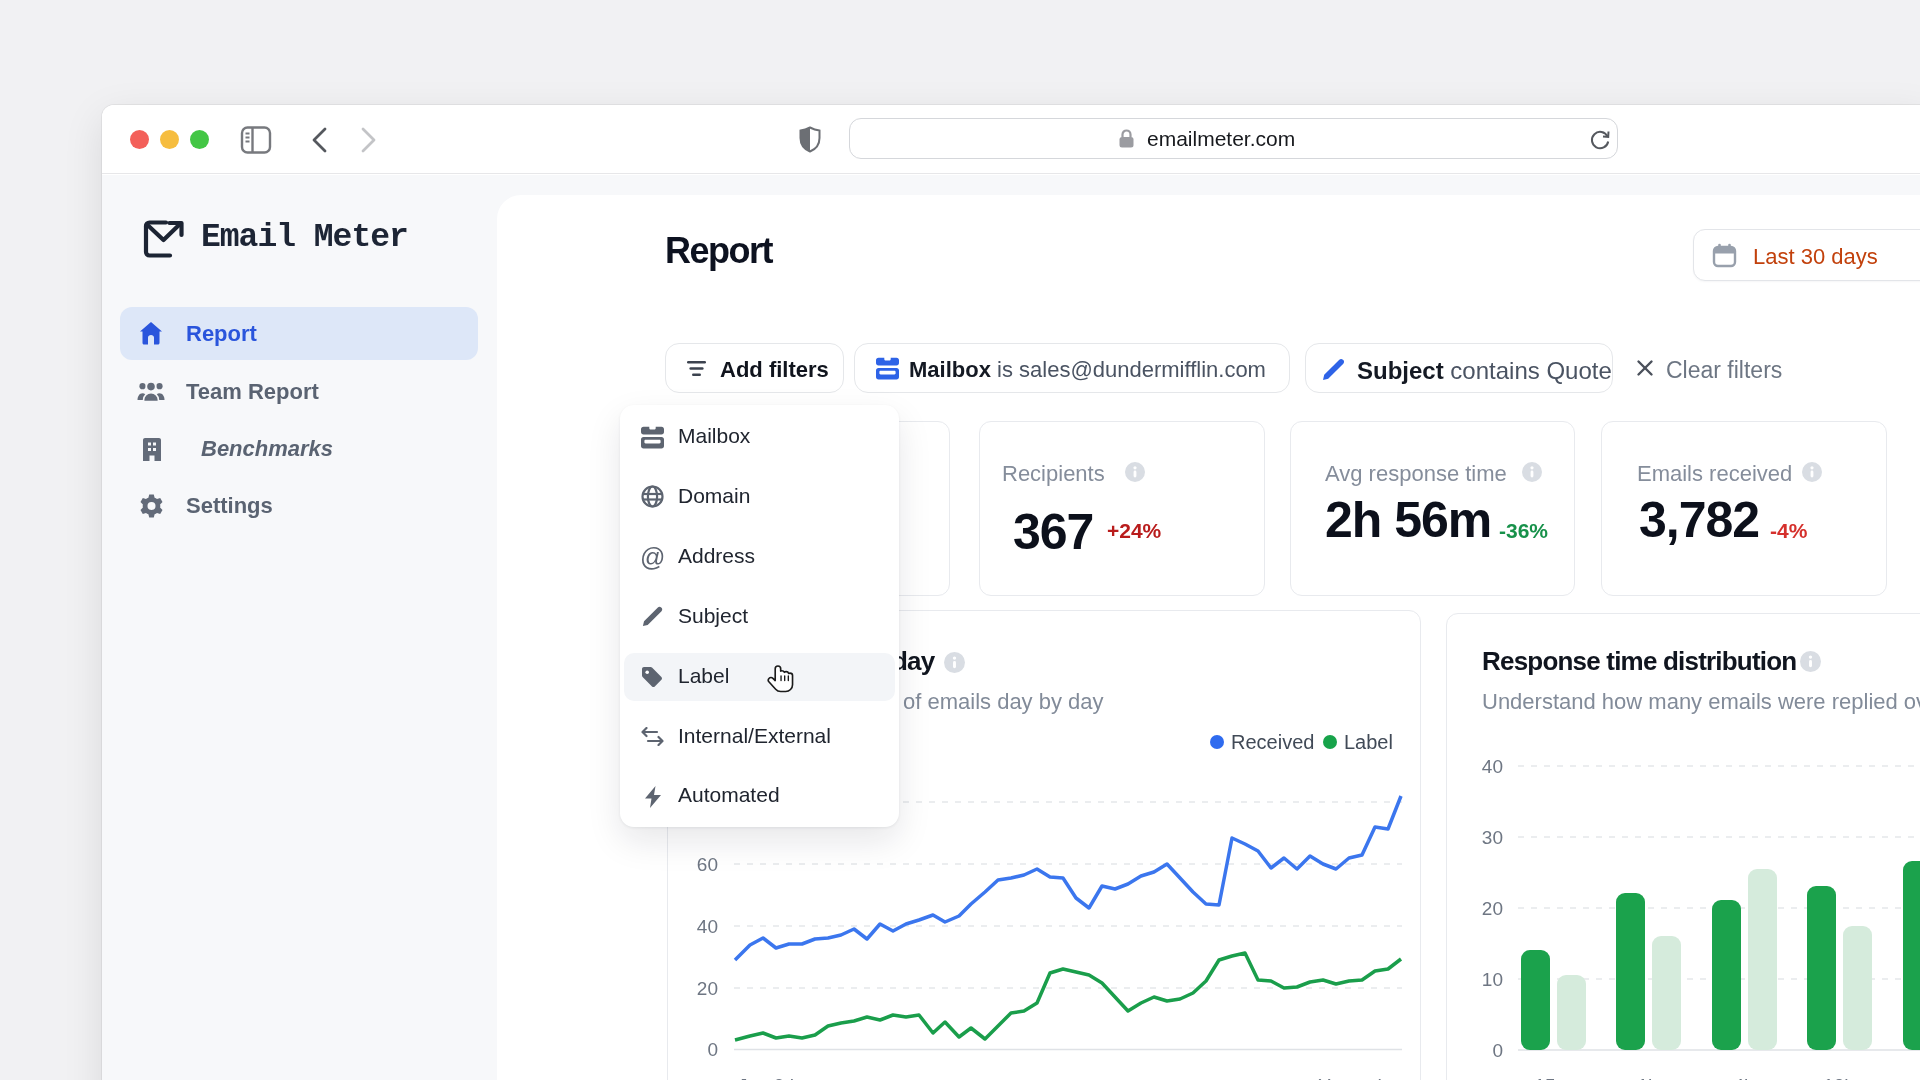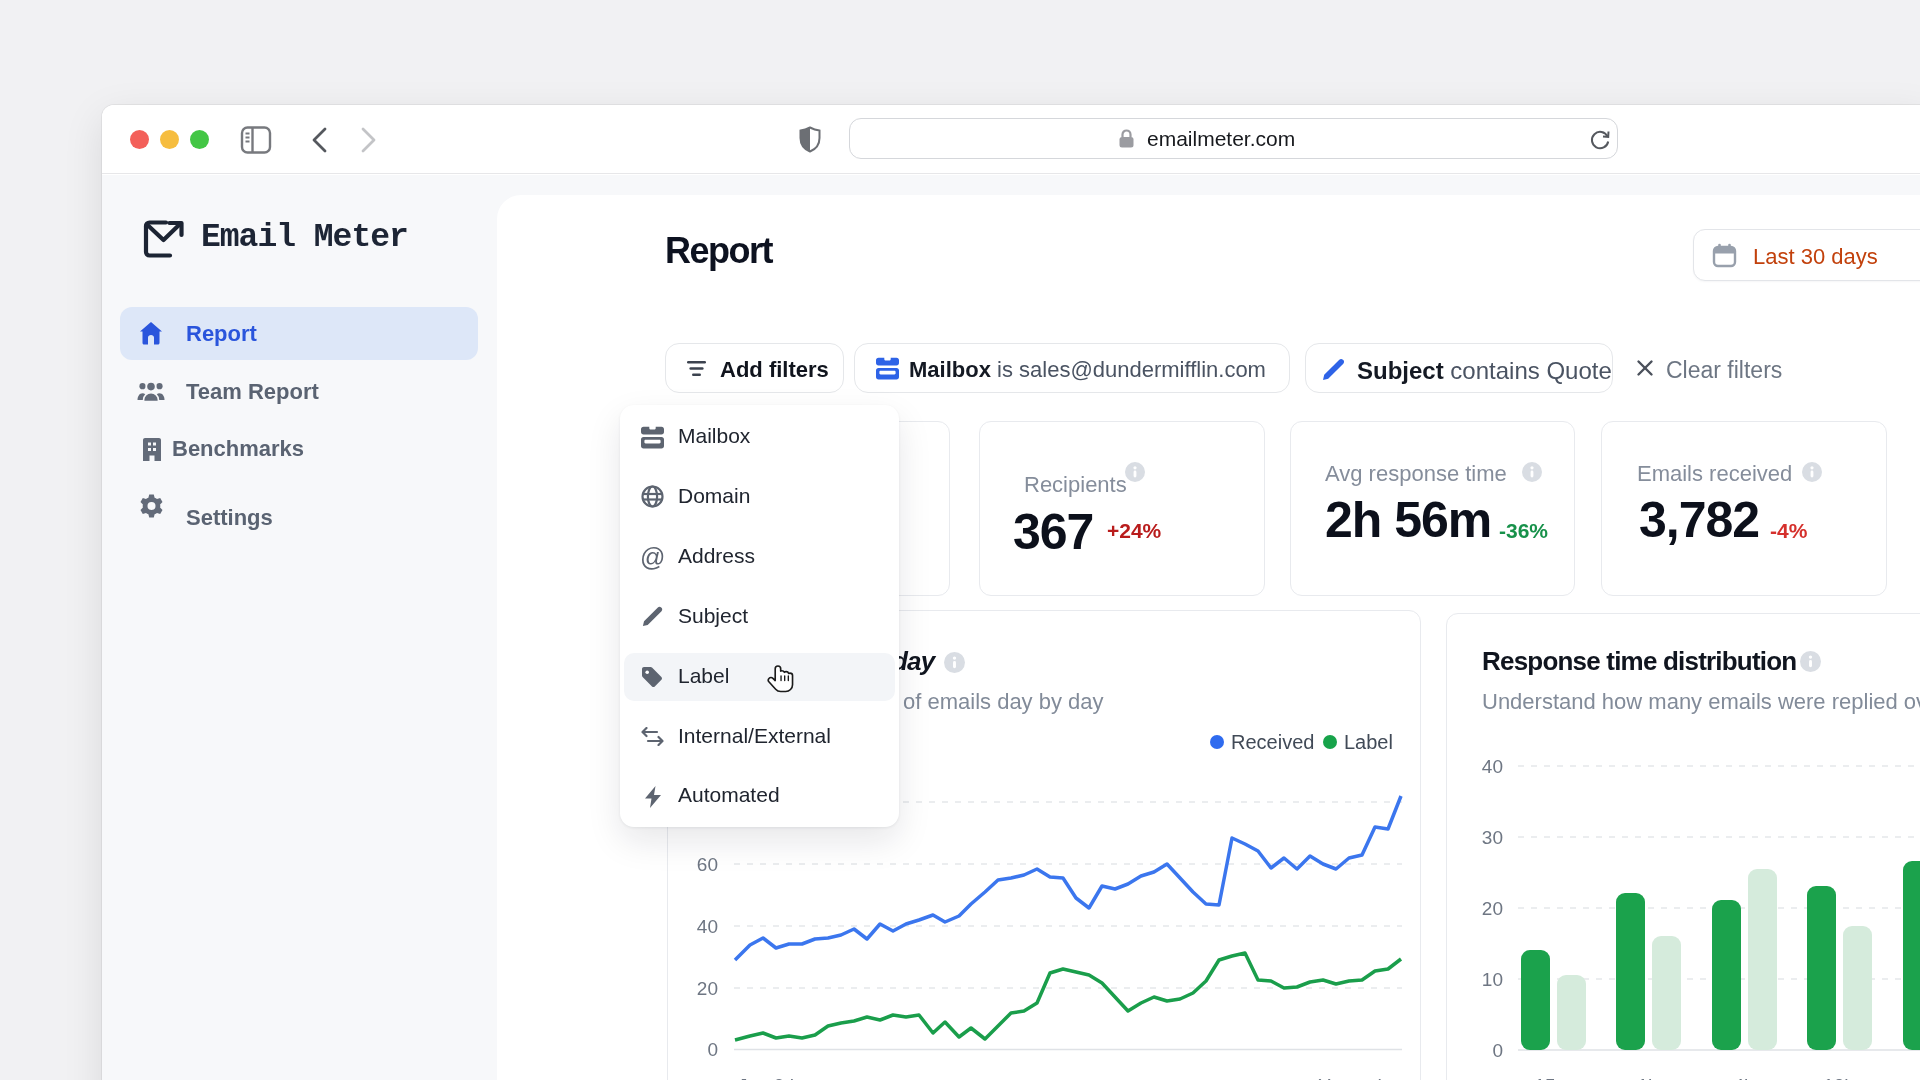--- a/index.html
+++ b/index.html
@@ -83,27 +83,27 @@
   <circle cx="23.5" cy="8.2" r="3.1" fill="#636b79"></circle>
   <path d="M28.5 22 C28.5 18.2 26.4 15.3 23.5 15.3 C22.4 15.3 21.4 15.7 20.6 16.4 L20.6 22 Z" fill="#636b79"></path>
   <circle cx="15" cy="8.6" r="4.6" fill="#636b79" stroke="#f7f8fa" stroke-width="1.6"></circle>
   <path d="M15 14.8 C19.2 14.8 22.4 17.9 22.4 21.8 L22.4 23.5 L7.6 23.5 L7.6 21.8 C7.6 17.9 10.8 14.8 15 14.8 Z" fill="#636b79" stroke="#f7f8fa" stroke-width="1.6"></path>
 </svg>
 <div class="abs" style="left:186px; top:379px;"><span class="navtxt">Team Report</span></div>
 
 <svg class="abs" style="left:139px; top:436px;" width="26" height="27" viewBox="0 0 26 27">
   <path d="M4 25 L4 4 C4 2.9 4.9 2 6 2 L20 2 C21.1 2 22 2.9 22 4 L22 25 L15.5 25 L15.5 19.5 L10.5 19.5 L10.5 25 Z M9 6.5 L12 6.5 L12 9.5 L9 9.5 Z M14 6.5 L17 6.5 L17 9.5 L14 9.5 Z M9 12 L12 12 L12 15 L9 15 Z M14 12 L17 12 L17 15 L14 15 Z" fill="#636b79" fill-rule="evenodd"></path>
 </svg>
-<div class="abs" style="left:172px; top:436px;"><span class="navtxt">Benchmarks</span></div>
+<div class="abs" style="left:201px; top:436px;font-style:italic;"><span class="navtxt">Benchmarks</span></div>
 
 <svg class="abs" style="left:138px; top:493px;" width="27" height="27" viewBox="0 0 27 27">
   <path d="M11.2 1.5 L15.8 1.5 L16.6 4.8 C17.5 5.1 18.3 5.5 19 6.1 L22.2 5.1 L24.5 9.1 L22.1 11.4 C22.2 11.9 22.3 12.4 22.3 13 C22.3 13.6 22.2 14.1 22.1 14.6 L24.5 16.9 L22.2 20.9 L19 19.9 C18.3 20.5 17.5 20.9 16.6 21.2 L15.8 24.5 L11.2 24.5 L10.4 21.2 C9.5 20.9 8.7 20.5 8 19.9 L4.8 20.9 L2.5 16.9 L4.9 14.6 C4.8 14.1 4.7 13.6 4.7 13 C4.7 12.4 4.8 11.9 4.9 11.4 L2.5 9.1 L4.8 5.1 L8 6.1 C8.7 5.5 9.5 5.1 10.4 4.8 Z" fill="#636b79"></path>
   <circle cx="13.5" cy="13" r="4" fill="#f7f8fa"></circle>
 </svg>
-<div class="abs" style="left:186px; top:505px;"><span class="navtxt">Settings</span></div>
+<div class="abs" style="left:186px; top:493px;"><span class="navtxt">Settings</span></div>
 
 <div class="abs" style="left:665px; top:230px; font-size:36px; font-weight:700; color:#0d1220; letter-spacing:-1.5px;">Report</div>
 
 <div class="abs" style="left:1693px; top:229px; width:260px; height:52px; background:#fff; border:1.5px solid #e3e5e9; border-radius:12px; box-shadow:0 1px 2px rgba(16,24,40,.04);"></div>
 <svg class="abs" style="left:1712px; top:243px;" width="25" height="25" viewBox="0 0 25 25">
   <rect x="2" y="4" width="21" height="19" rx="4" fill="none" stroke="#98a0ac" stroke-width="2.4"></rect>
   <path d="M2 8 C2 5.8 3.8 4 6 4 L19 4 C21.2 4 23 5.8 23 8 L23 10.5 L2 10.5 Z" fill="#98a0ac"></path>
   <line x1="7.5" y1="2" x2="7.5" y2="5.5" stroke="#98a0ac" stroke-width="2.6" stroke-linecap="round"></line>
   <line x1="17.5" y1="2" x2="17.5" y2="5.5" stroke="#98a0ac" stroke-width="2.6" stroke-linecap="round"></line>
 </svg>
@@ -130,21 +130,21 @@
 <svg class="abs" style="left:1636px; top:359px;" width="18" height="18" viewBox="0 0 18 18">
   <line x1="2.5" y1="2.5" x2="15.5" y2="15.5" stroke="#4b515c" stroke-width="2.4" stroke-linecap="round"></line>
   <line x1="15.5" y1="2.5" x2="2.5" y2="15.5" stroke="#4b515c" stroke-width="2.4" stroke-linecap="round"></line>
 </svg>
 <div class="abs" style="left:1666px; top:357px; font-size:23px; color:#6d7683;">Clear filters</div>
 
 <div class="abs card" style="left:665px; top:421px; width:285px; height:175px;"></div>
 <div class="abs card" style="left:979px; top:421px; width:286px; height:175px;"></div>
 <div class="abs card" style="left:1290px; top:421px; width:285px; height:175px;"></div>
 <div class="abs card" style="left:1601px; top:421px; width:286px; height:175px;"></div>
-<div class="abs lbl" style="left:1024px; top:461px;margin-top:11px;">Recipients</div>
+<div class="abs lbl" style="left:1002px; top:461px;">Recipients</div>
 <div class="abs lbl" style="left:1325px; top:461px;">Avg response time</div>
 <div class="abs lbl" style="left:1637px; top:461px;">Emails received</div>
 <div class="abs val" style="left:1013px; top:491px;margin-top:12px;">367</div>
 <div class="abs val" style="left:1325px; top:491px;">2h 56m</div>
 <div class="abs val" style="left:1639px; top:491px;">3,782</div>
 <div class="abs delta" style="left:1107px; top:519px; color:#b91c1c;">+24%</div>
 <div class="abs delta" style="left:1499px; top:519px; color:#17914a;">-36%</div>
 <div class="abs delta" style="left:1770px; top:519px; color:#d5302c;">-4%</div>
 
 <svg class="abs" style="left:1125px; top:462px;" width="20" height="20" viewBox="0 0 20 20">
@@ -157,21 +157,21 @@
     <circle cx="10" cy="5.8" r="1.6" fill="#fff"></circle>
     <rect x="8.6" y="8.5" width="2.8" height="7" rx="1.4" fill="#fff"></rect>
   </svg>
 <svg class="abs" style="left:1802px; top:462px;" width="20" height="20" viewBox="0 0 20 20">
     <circle cx="10" cy="10" r="10" fill="#d9dde3"></circle>
     <circle cx="10" cy="5.8" r="1.6" fill="#fff"></circle>
     <rect x="8.6" y="8.5" width="2.8" height="7" rx="1.4" fill="#fff"></rect>
   </svg>
 
 <div class="abs card" style="left:667px; top:610px; width:754px; height:500px; border-radius:12px;"></div>
-<div class="abs" style="left:892px; top:646px; font-size:26px; font-weight:700; color:#10151f; letter-spacing:-0.8px;font-style:italic;">day</div>
+<div class="abs" style="left:892px; top:646px; font-size:26px; font-weight:700; color:#10151f; letter-spacing:-0.8px;">day</div>
 <svg class="abs" style="left:944px; top:652px;" width="21" height="21" viewBox="0 0 20 20">
     <circle cx="10" cy="10" r="10" fill="#d9dde3"></circle>
     <circle cx="10" cy="5.8" r="1.6" fill="#fff"></circle>
     <rect x="8.6" y="8.5" width="2.8" height="7" rx="1.4" fill="#fff"></rect>
   </svg>
 <div class="abs" style="left:903px; top:689px; font-size:22px; color:#828b99;">of emails day by day</div>
 <div class="abs" style="left:1210px; top:735px; width:14px; height:14px; border-radius:50%; background:#2f6bef;"></div>
 <div class="abs" style="left:1231px; top:731px; font-size:20px; color:#414a57;">Received</div>
 <div class="abs" style="left:1323px; top:735px; width:14px; height:14px; border-radius:50%; background:#17a34a;"></div>
 <div class="abs" style="left:1344px; top:731px; font-size:20px; color:#414a57;">Label</div>

